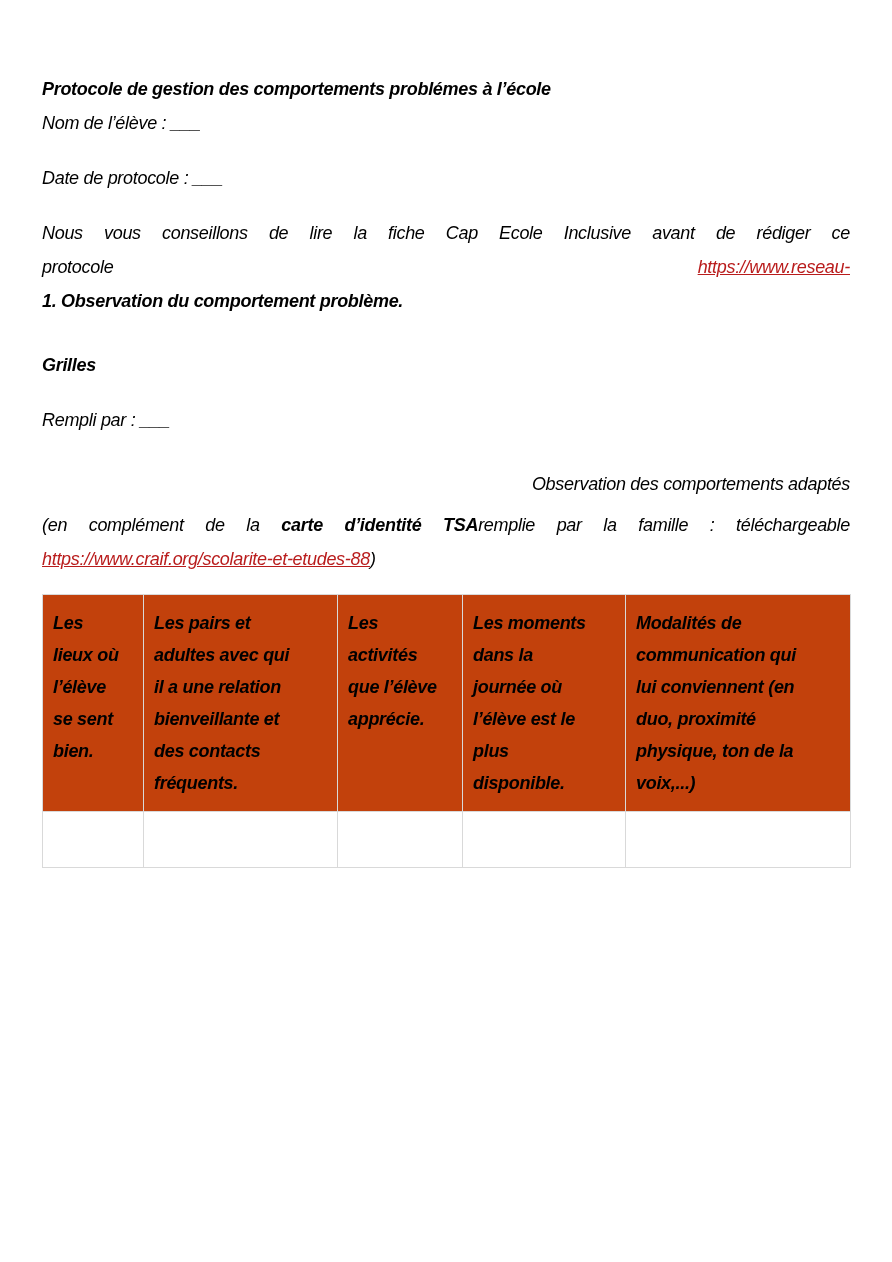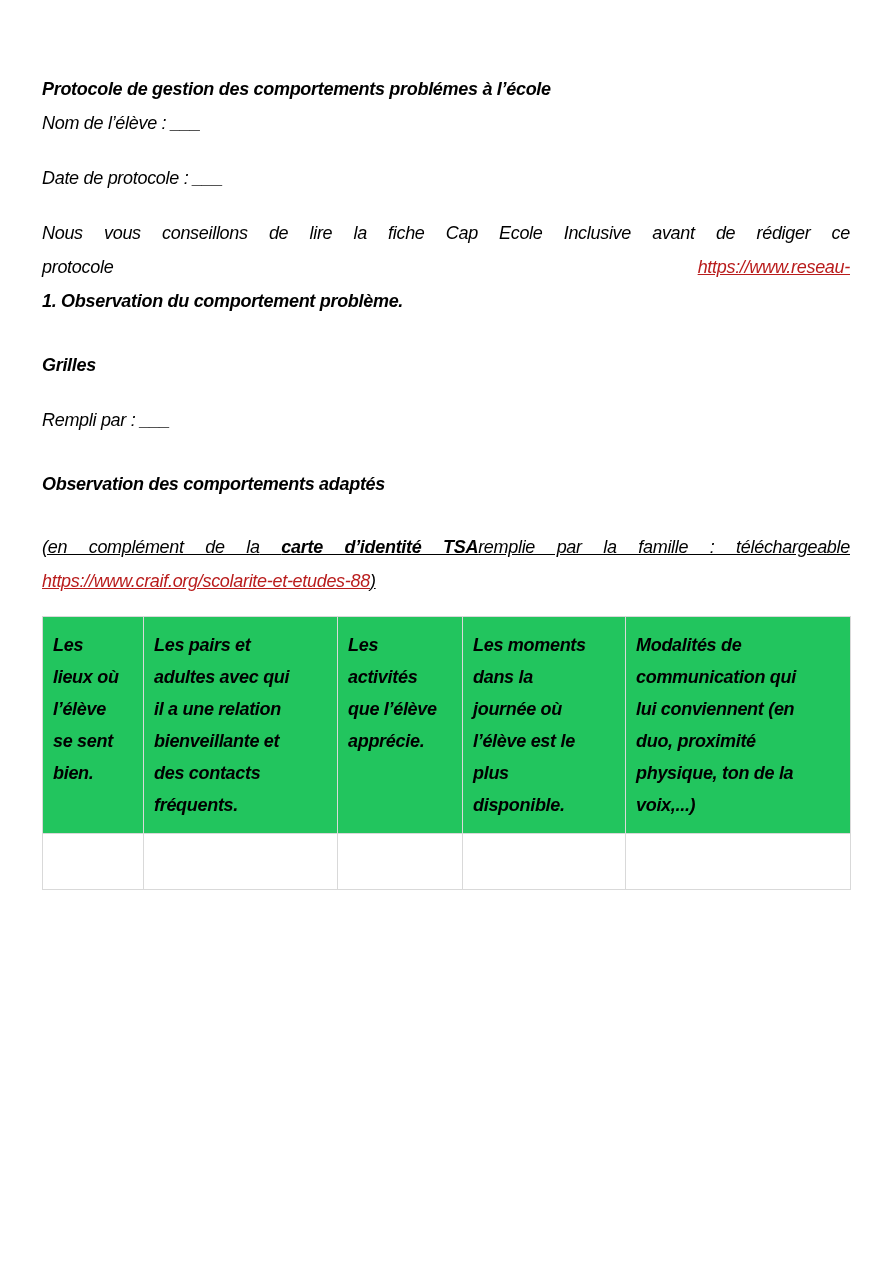--- a/index.html
+++ b/index.html
@@ -61,39 +61,39 @@
     margin-bottom: 30px;
   }
   .subheading {
     font-weight: bold;
     margin-bottom: 21px;
   }
   .filled-by {
     margin-bottom: 30px;
   }
   .obs-heading {
-    font-weight: bold;
-    margin-bottom: 29px;
+    font-weight: normal;
+    margin-bottom: 7px;
+    text-align: right;
   }
   .tsa-note {
     margin-bottom: 18px;
-    text-decoration: underline;
   }
   table.obs-table {
     border-collapse: collapse;
     table-layout: fixed;
     width: 808px;
   }
   table.obs-table th, table.obs-table td {
     border: 1px solid #d9d9d9;
     vertical-align: top;
     text-align: left;
   }
   table.obs-table th {
-    background: #22c55e;
+    background: #c2410c;
     font-weight: bold;
     font-style: italic;
     padding: 12px 10px;
     line-height: 32px;
     white-space: pre-line;
   }
   table.obs-table td {
     height: 53px;
     background: #ffffff;
   }

